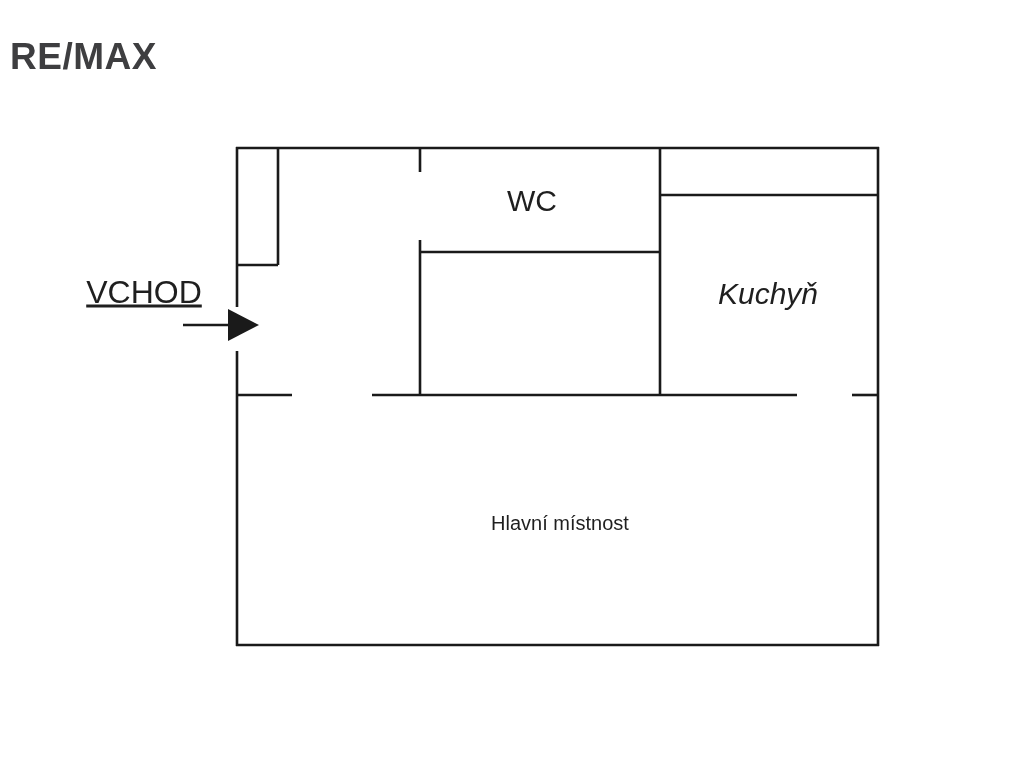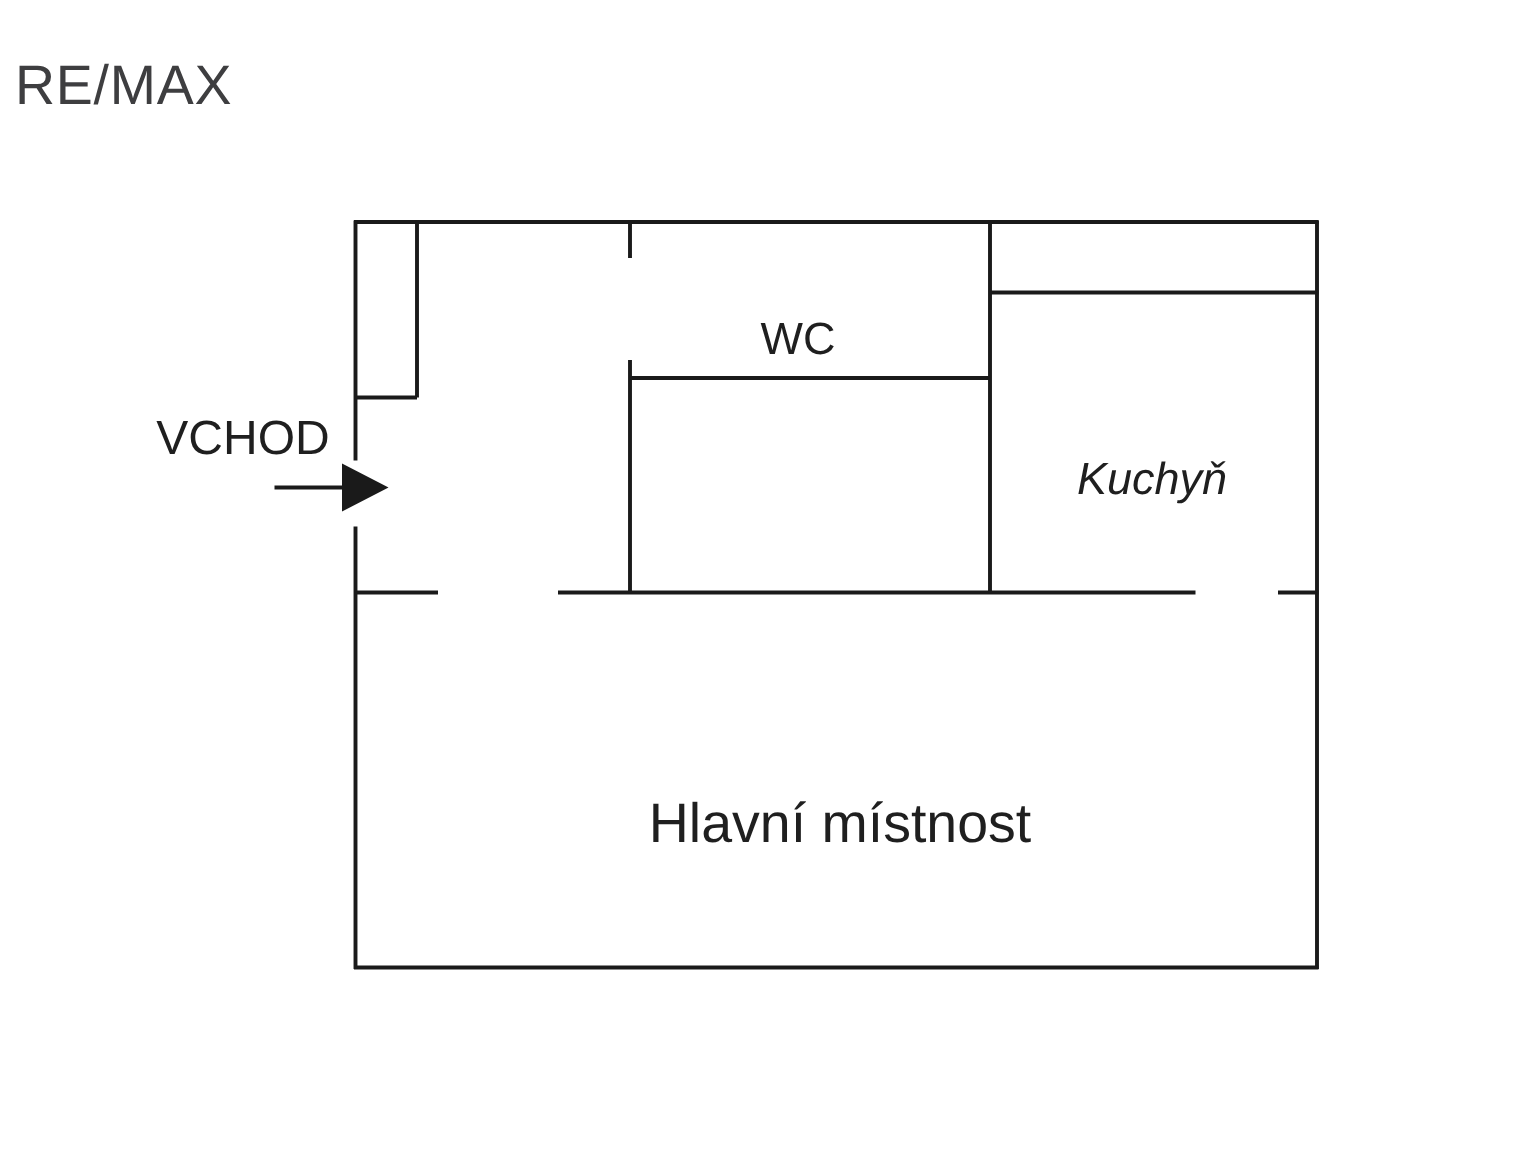--- a/index.html
+++ b/index.html
@@ -12,21 +12,21 @@
     background: var(--background, #ffffff);
     font-family: "Liberation Sans", "DejaVu Sans", sans-serif;
     position: relative;
     overflow: hidden;
   }
   .logo {
     position: absolute;
     left: 10px;
     top: 36px;
     font-size: 37px;
-    font-weight: normal;
+    font-weight: bold;
     letter-spacing: 0.5px;
     color: var(--logo, #3e3e40);
   }
   .plan {
     position: absolute;
     inset: 0;
   }
   .plan svg {
     position: absolute;
     left: 0;
@@ -35,24 +35,23 @@
   .plan line {
     stroke: var(--wall, #1a1a1a);
     stroke-width: 2.6;
   }
   .room-label {
     position: absolute;
     transform: translate(-50%, -50%);
     font-size: 30px;
     color: var(--text, #1f1f1f);
     white-space: nowrap;
-    margin-top: 26px;
   }
   .label-lg {
-    font-size: 37px;
+    font-size: 20px;
   }
   .entrance-label {
     position: absolute;
     transform: translate(-50%, -50%);
     font-size: 32px;
     color: var(--text, #1f1f1f);
     white-space: nowrap;
   }
 </style>
 </head>
@@ -106,16 +105,16 @@
       </g>
     </svg>
 
     <div class="room-label" style="left:532px; top:201px;">WC</div>
 
 
     <div class="room-label" style="left:768px; top:294px;font-style:italic;">Kuchyň</div>
 
     <div class="room-label label-lg" style="left:560px; top:523px;">Hlavní místnost</div>
 
-    <div class="entrance-label" style="left:162px; top:292px;">VCHOD</div>
+    <div class="entrance-label" style="left:144px; top:292px;text-decoration:underline;">VCHOD</div>
 
   </div>
 </div>
 
 </body></html>

